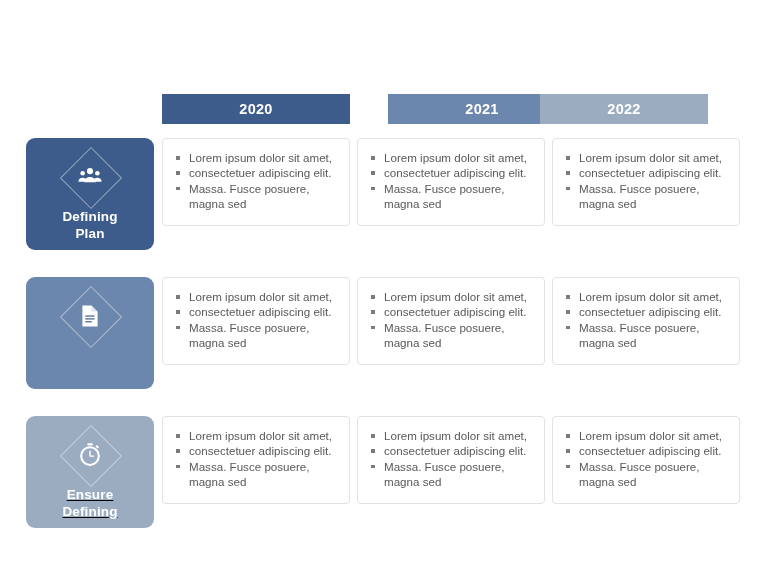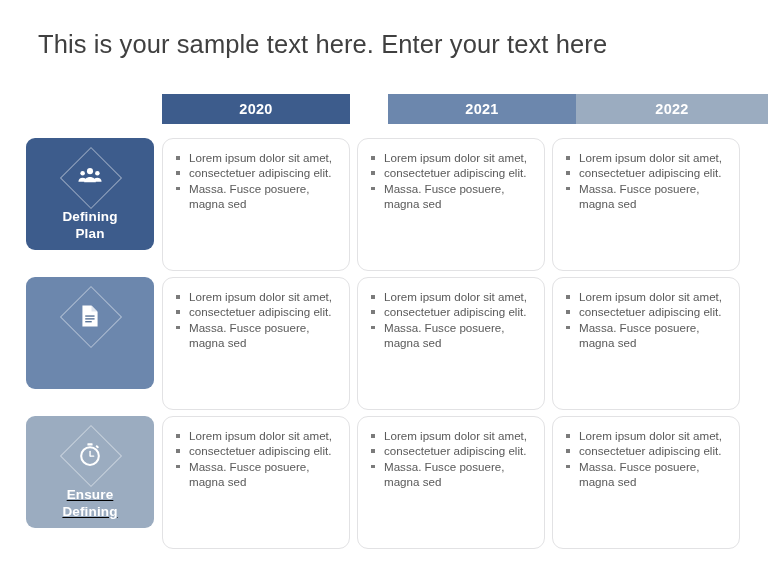--- a/index.html
+++ b/index.html
@@ -37,21 +37,21 @@
     color: #ffffff;
     font-size: 14.5px;
     font-weight: 700;
     display: flex;
     align-items: center;
     justify-content: center;
     letter-spacing: 0.3px;
   }
   .year-header.c0 { left: 162px;  width: 188px; }
   .year-header.c1 { left: 357px;  width: 188px; margin-left: 31px; }
-  .year-header.c2 { left: 576px;  width: 192px; }
+  .year-header.c2 { left: 540px;  width: 168px; }
 
   
   .cat-card {
     position: absolute;
     left: 26px;
     width: 128px;
     height: 112px;
     border-radius: 9px;
     display: flex;
     flex-direction: column;
@@ -94,24 +94,24 @@
     text-align: center;
     line-height: 1.26;
     letter-spacing: 0.15px;
     padding: 0 6px;
   }
 
   
   .content-card {
     position: absolute;
     width: 188px;
-    height: 133px;
+    height: 88px;
     background: #ffffff;
     border: 1px solid #e2e2e4;
-    border-radius: 11px;
+    border-radius: 4px;
     padding: 12px 8px 8px 10px;
   }
   .content-card.c0 { left: 162px; }
   .content-card.c1 { left: 357px; }
   .content-card.c2 { left: 552px; }
   .content-card.r0 { top: 138px; }
   .content-card.r1 { top: 277px; }
   .content-card.r2 { top: 416px; }
 
   .bullets {
@@ -135,21 +135,20 @@
     width: 3.5px;
     height: 3.5px;
     background: #7b7b7b;
   }
 </style>
 </head>
 <body style="background: rgb(255, 255, 255);">
 
 <div id="slide" style="background: rgb(255, 255, 255);">
 
-  <div id="slide-title" style="color: rgb(64, 64, 64);">This is your sample text here. Enter your text here</div>
 
   <div class="year-header c0" style="background: rgb(61, 92, 140); color: #ffffff;">
     <span>2020</span>
   </div>
   <div class="year-header c1" style="background: rgb(108, 135, 173); color: rgb(255, 255, 255);">
     <span>2021</span>
   </div>
   <div class="year-header c2" style="background: rgb(155, 172, 192); color: rgb(255, 255, 255);">
     <span>2022</span>
   </div>

